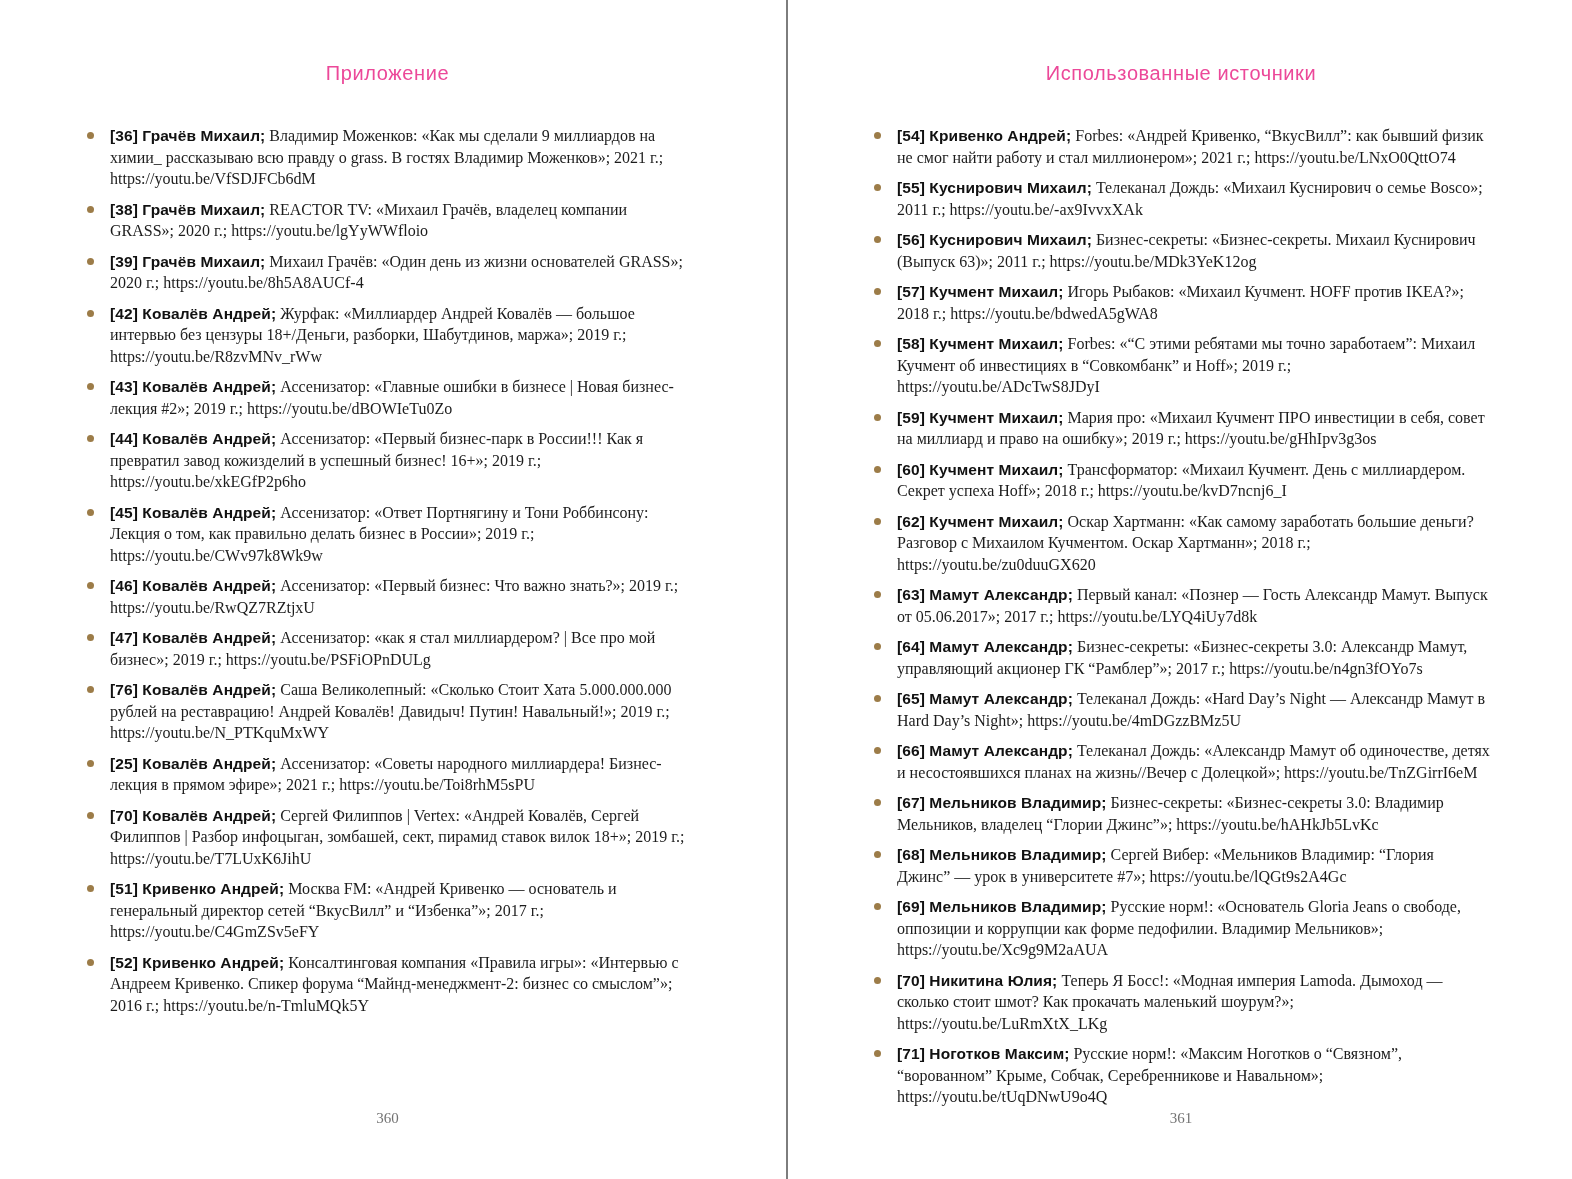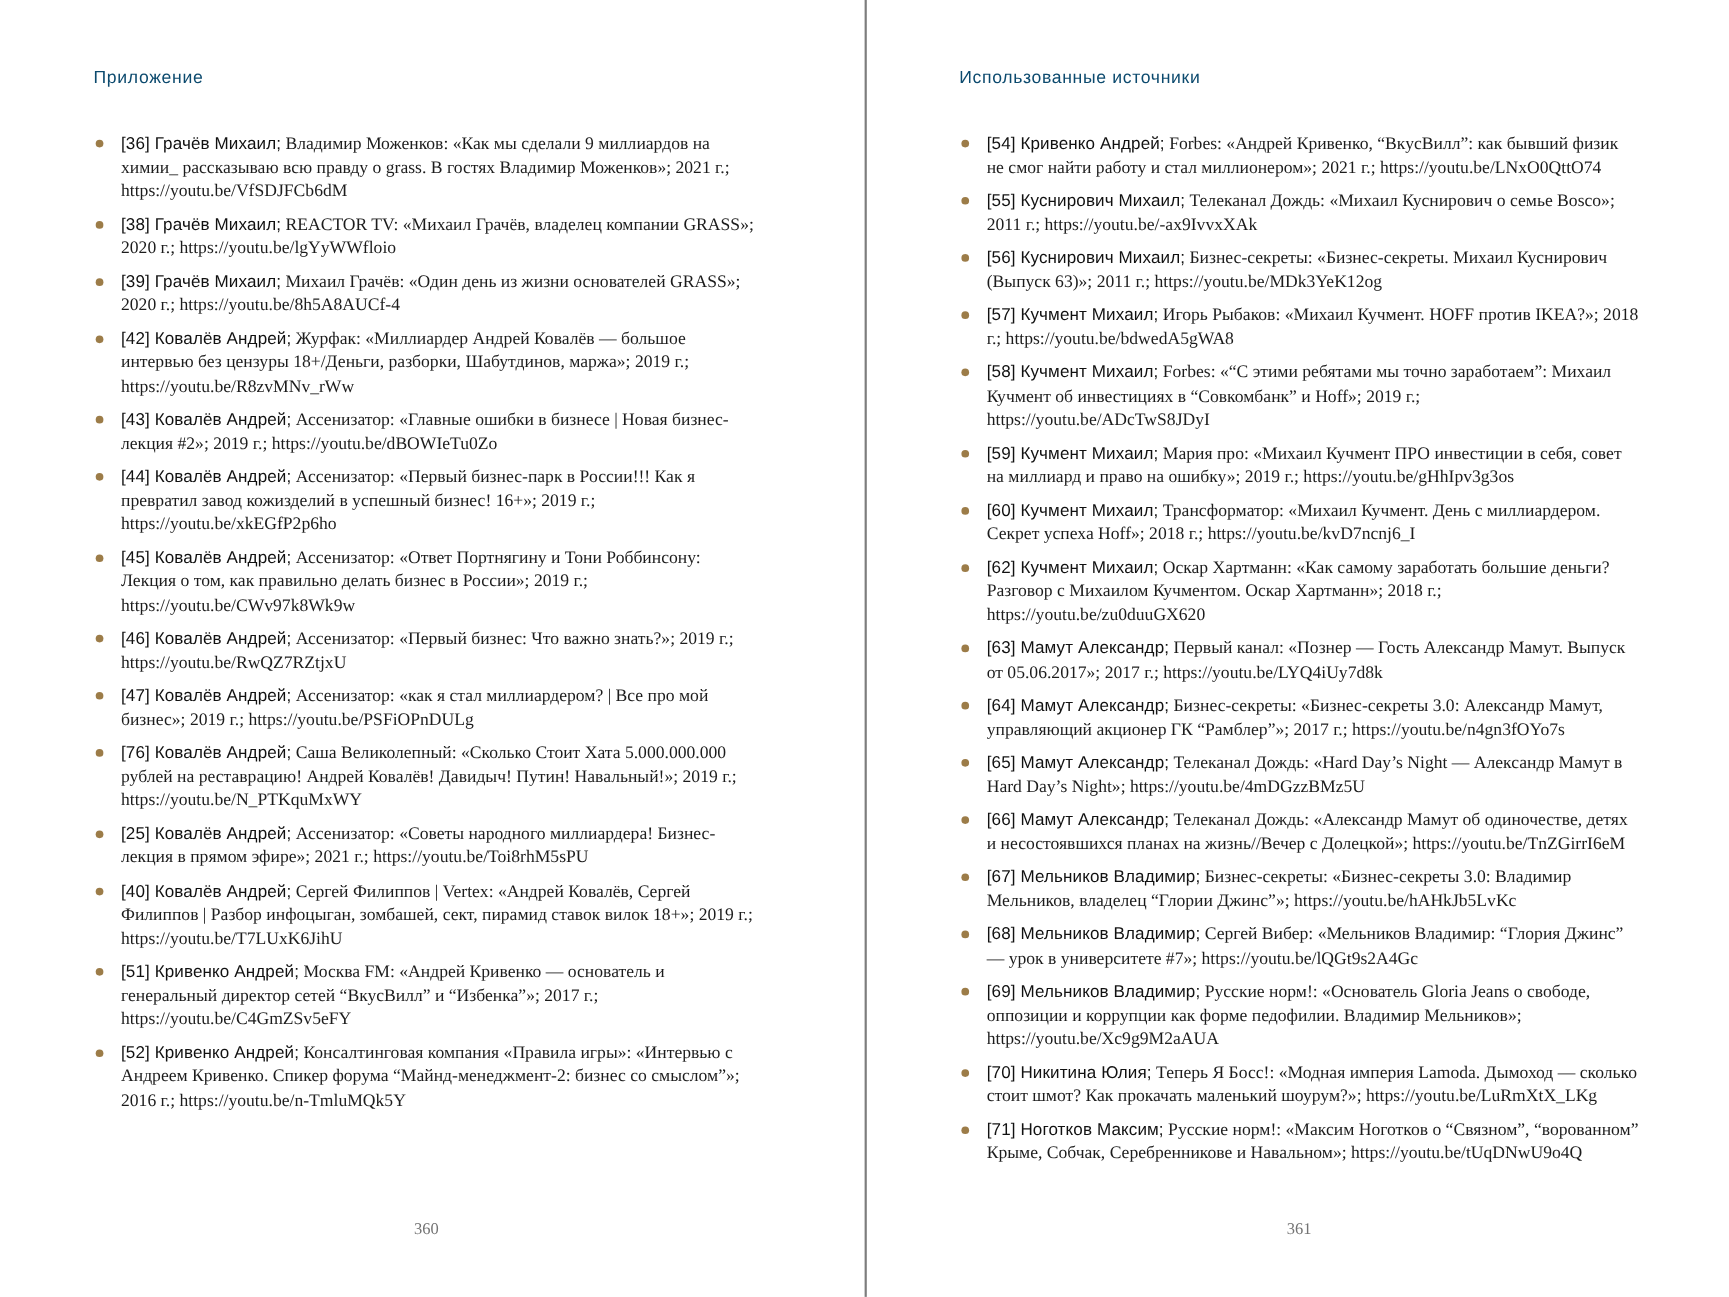--- a/index.html
+++ b/index.html
@@ -12,40 +12,40 @@
   .divider {
     position:absolute; left:786px; top:0; width:2px; height:1179px;
     background:#7d7d7d;
   }
   .page {
     position:absolute; top:0; height:1179px;
   }
   .page.left  { left:85px;  width:605px; }
   .page.right { left:872px; width:618px; }
   .page-header {
-    margin-top:62px; text-align:left;
+    margin-top:62px; text-align:center;
     font-family:"Liberation Sans", sans-serif;
-    font-weight:400; font-size:16px; letter-spacing:0.6px;
-    color:#0c4a6e;
+    font-weight:400; font-size:20px; letter-spacing:0.6px;
+    color:#ec4899;
   }
   ul.sources {
     list-style:none; margin-top:40px;
   }
   ul.sources li {
     position:relative; padding-left:25px; margin-bottom:9px;
     font-size:16px; line-height:21.5px; text-align:left;
   }
   .bullet {
     position:absolute; left:2px; top:7px;
     width:7px; height:7px; border-radius:50%;
     background:#9c7c48;
   }
   .ref {
     font-family:"Liberation Sans", sans-serif;
-    font-weight:400; font-size:15.5px; letter-spacing:0.1px;
+    font-weight:700; font-size:15.5px; letter-spacing:0.1px;
     margin-right:4px; color:#111111;
   }
   .desc { color:#1c1c1c; }
   .pagenum {
     position:absolute; bottom:52px; left:0; right:0;
     text-align:center; font-size:15px; color:#737373;
     font-family:"Liberation Serif", serif;
   }
 </style>
 </head>
@@ -98,21 +98,21 @@
 
         <li>
           <span class="bullet"></span><span class="ref">[76] Ковалёв Андрей;</span><span class="desc">Саша Великолепный: «Сколько Стоит Хата 5.000.000.000 рублей на реставрацию! Андрей Ковалёв! Давидыч! Путин! Навальный!»; 2019 г.; https://youtu.be/N_PTKquMxWY</span>
         </li>
 
         <li>
           <span class="bullet"></span><span class="ref">[25] Ковалёв Андрей;</span><span class="desc">Ассенизатор: «Советы народного миллиардера! Бизнес-лекция в прямом эфире»; 2021 г.; https://youtu.be/Toi8rhM5sPU</span>
         </li>
 
         <li>
-          <span class="bullet"></span><span class="ref">[40] Ковалёв Андрей;</span><span class="desc">Сергей Филиппов | Vertex: «Андрей Ковалёв, Сергей Филиппов | Разбор инфоцыган, зомбашей, сект, пирамид ставок вилок 18+»; 2019 г.; https://youtu.be/T7LUxK6JihU</span>
+          <span class="bullet"></span><span class="ref">[70] Ковалёв Андрей;</span><span class="desc">Сергей Филиппов | Vertex: «Андрей Ковалёв, Сергей Филиппов | Разбор инфоцыган, зомбашей, сект, пирамид ставок вилок 18+»; 2019 г.; https://youtu.be/T7LUxK6JihU</span>
         </li>
 
         <li>
           <span class="bullet"></span><span class="ref">[51] Кривенко Андрей;</span><span class="desc">Москва FM: «Андрей Кривенко — основатель и генеральный директор сетей “ВкусВилл” и “Избенка”»; 2017 г.; https://youtu.be/C4GmZSv5eFY</span>
         </li>
 
         <li>
           <span class="bullet"></span><span class="ref">[52] Кривенко Андрей;</span><span class="desc">Консалтинговая компания «Правила игры»: «Интервью с Андреем Кривенко. Спикер форума “Майнд-менеджмент-2: бизнес со смыслом”»; 2016 г.; https://youtu.be/n-TmluMQk5Y</span>
         </li>
 

